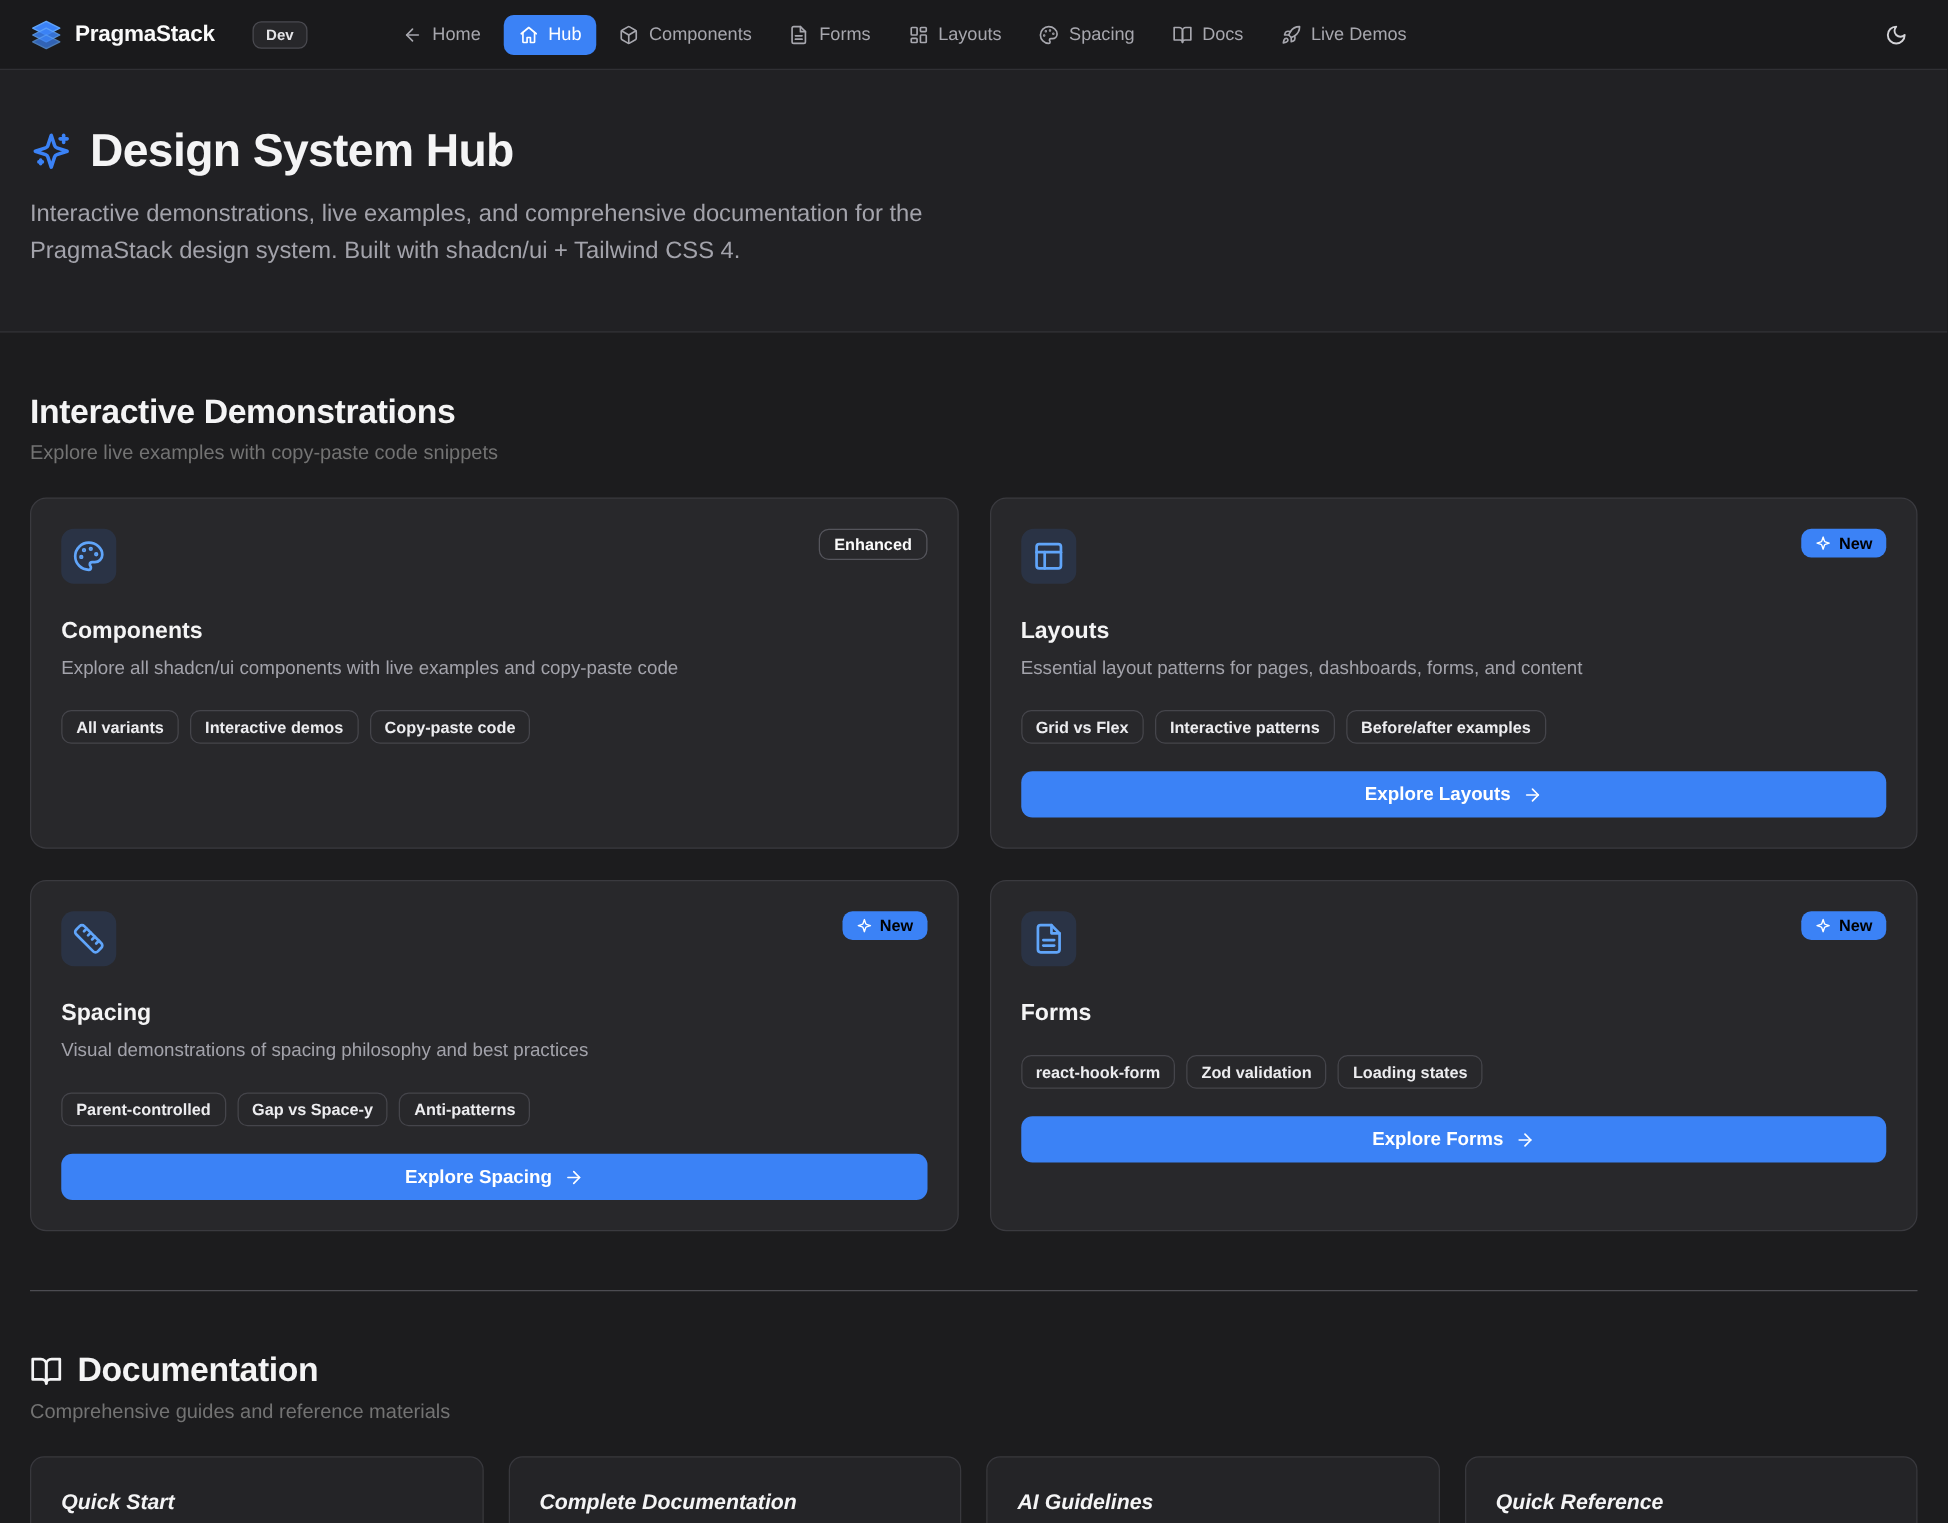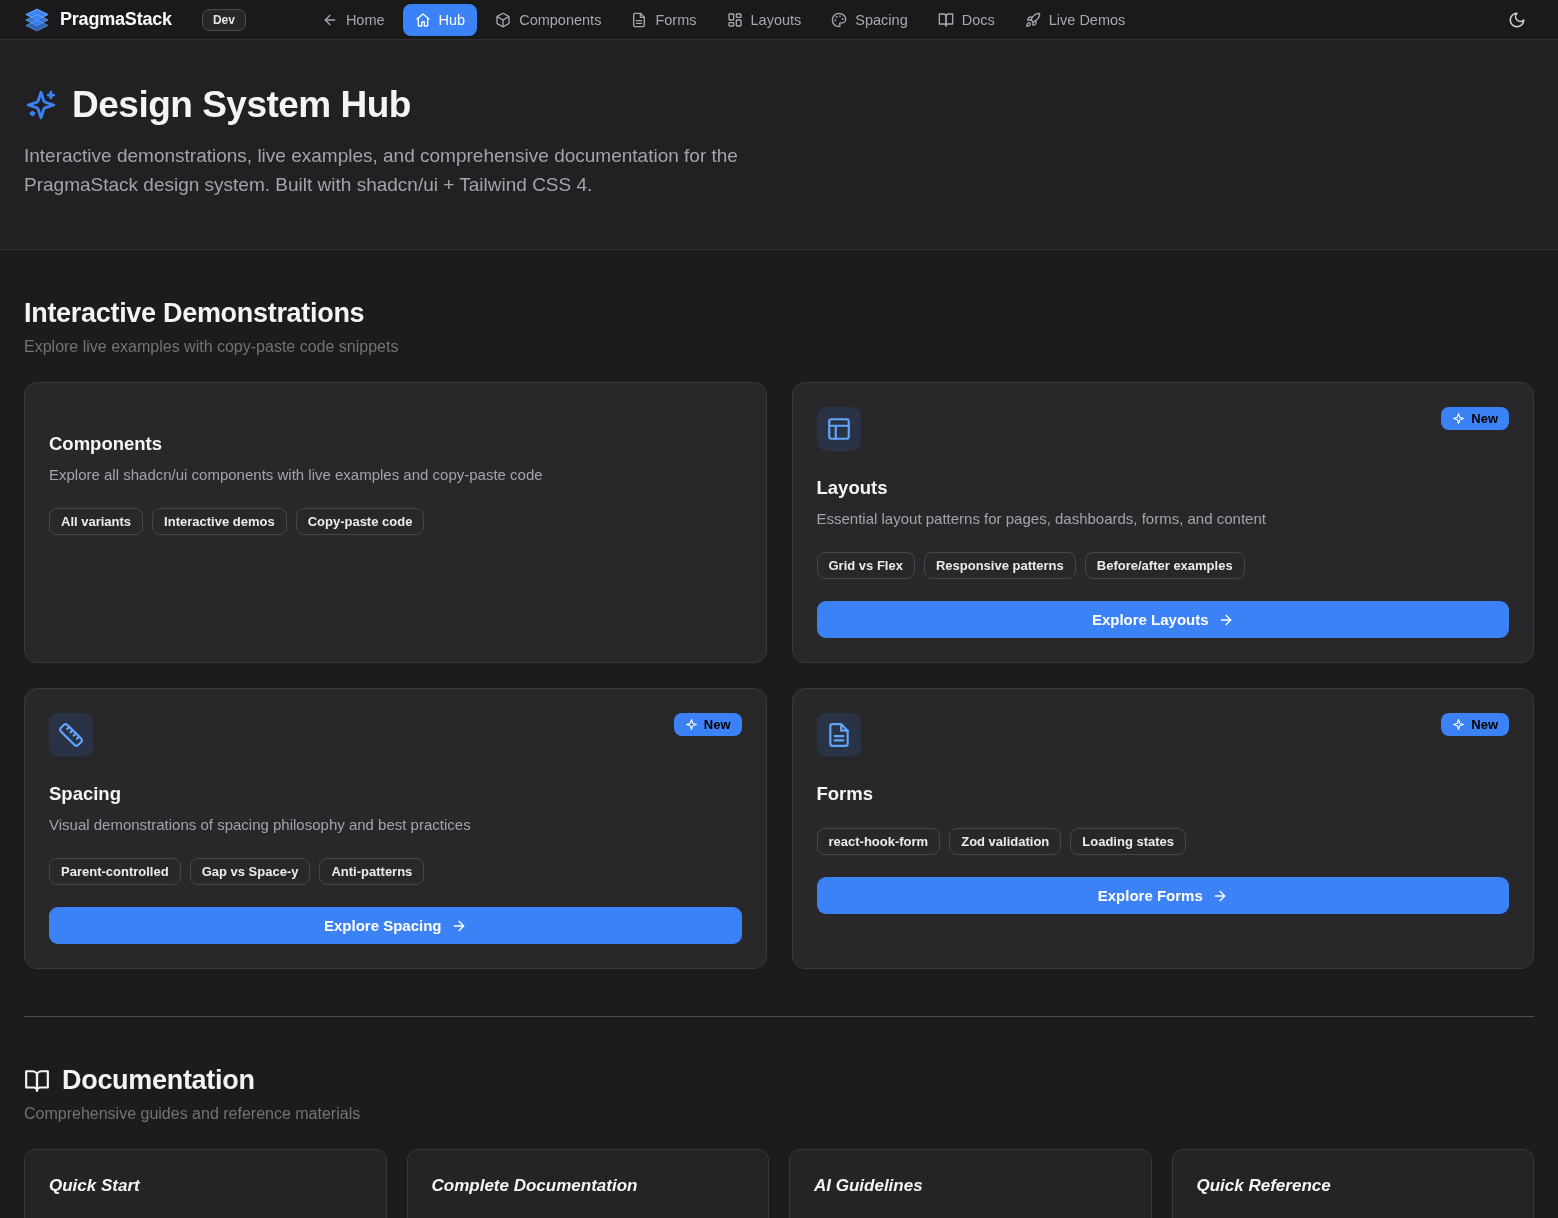--- a/index.html
+++ b/index.html
@@ -7,21 +7,21 @@
   body {
     background:#1c1c1e;
     color:#f4f4f5;
     font-family:"Liberation Sans", sans-serif;
     -webkit-font-smoothing:antialiased;
   }
   svg { display:block; }
 
   
   .navbar {
-    height:40px; background:#1a1a1c; border-bottom:1px solid #303034;
+    height:56px; background:#1a1a1c; border-bottom:1px solid #303034;
     display:flex; align-items:center; padding:0 24px; gap:28px;
   }
   .brand { display:flex; align-items:center; gap:10px; }
   .brand-name { font-size:18px; font-weight:700; color:#fafafa; letter-spacing:-0.2px; }
   .dev-badge {
     font-size:12px; font-weight:700; color:#e4e4e7;
     border:1px solid #4a4a50; background:#27272a;
     padding:3px 10px; border-radius:7px;margin-left:20px;
   }
   .nav-items { display:flex; align-items:center; gap:6px; flex:1; margin-left:36px; }
@@ -239,20 +239,32 @@
 
 <main class="content">
 
   <section>
     <h2 class="section-heading">Interactive Demonstrations</h2>
     <p class="section-sub">Explore live examples with copy-paste code snippets</p>
 
     <div class="demo-grid">
 
       <article class="demo-card">
+        <div class="card-top">
+          <div class="icon-box">
+            <svg width="26" height="26" viewBox="0 0 24 24" fill="none" stroke="#60a5fa" stroke-width="2" stroke-linecap="round" stroke-linejoin="round">
+                <path d="M12 2C6.5 2 2 6.5 2 12s4.5 10 10 10c.9 0 1.6-.7 1.6-1.7 0-.4-.2-.8-.4-1.1-.3-.3-.4-.7-.4-1.1 0-.9.7-1.7 1.7-1.7h2c3 0 5.5-2.5 5.5-5.6C22 6 17.5 2 12 2z"></path>
+                <circle cx="13.5" cy="6.5" r=".6" fill="#60a5fa"></circle>
+                <circle cx="17.5" cy="10.5" r=".6" fill="#60a5fa"></circle>
+                <circle cx="8.5" cy="7.5" r=".6" fill="#60a5fa"></circle>
+                <circle cx="6.5" cy="12.5" r=".6" fill="#60a5fa"></circle>
+              </svg>
+          </div>
+          <span class="badge-outline">Enhanced</span>
+        </div>
         <h3 class="card-title">Components</h3>
         <p class="card-desc">Explore all shadcn/ui components with live examples and copy-paste code</p>
         <div class="tag-row">
           <span class="tag">All variants</span>
           <span class="tag">Interactive demos</span>
           <span class="tag">Copy-paste code</span>
         </div>
       </article>
 
       <article class="demo-card">
@@ -270,21 +282,21 @@
                   <path d="m12 3-1.9 5.8a2 2 0 0 1-1.3 1.3L3 12l5.8 1.9a2 2 0 0 1 1.3 1.3L12 21l1.9-5.8a2 2 0 0 1 1.3-1.3L21 12l-5.8-1.9a2 2 0 0 1-1.3-1.3L12 3Z"></path>
                 </svg>
             </span>
             <span>New</span>
           </span>
         </div>
         <h3 class="card-title">Layouts</h3>
         <p class="card-desc">Essential layout patterns for pages, dashboards, forms, and content</p>
         <div class="tag-row">
           <span class="tag">Grid vs Flex</span>
-          <span class="tag">Responsive patterns</span>
+          <span class="tag">Interactive patterns</span>
           <span class="tag">Before/after examples</span>
         </div>
         <button class="explore-btn">
           <span>Explore Layouts</span>
           <span>
             <svg width="16" height="16" viewBox="0 0 24 24" fill="none" stroke="#fff" stroke-width="2" stroke-linecap="round" stroke-linejoin="round">
                 <path d="M5 12h14"></path>
                 <path d="m12 5 7 7-7 7"></path>
               </svg>
           </span>

